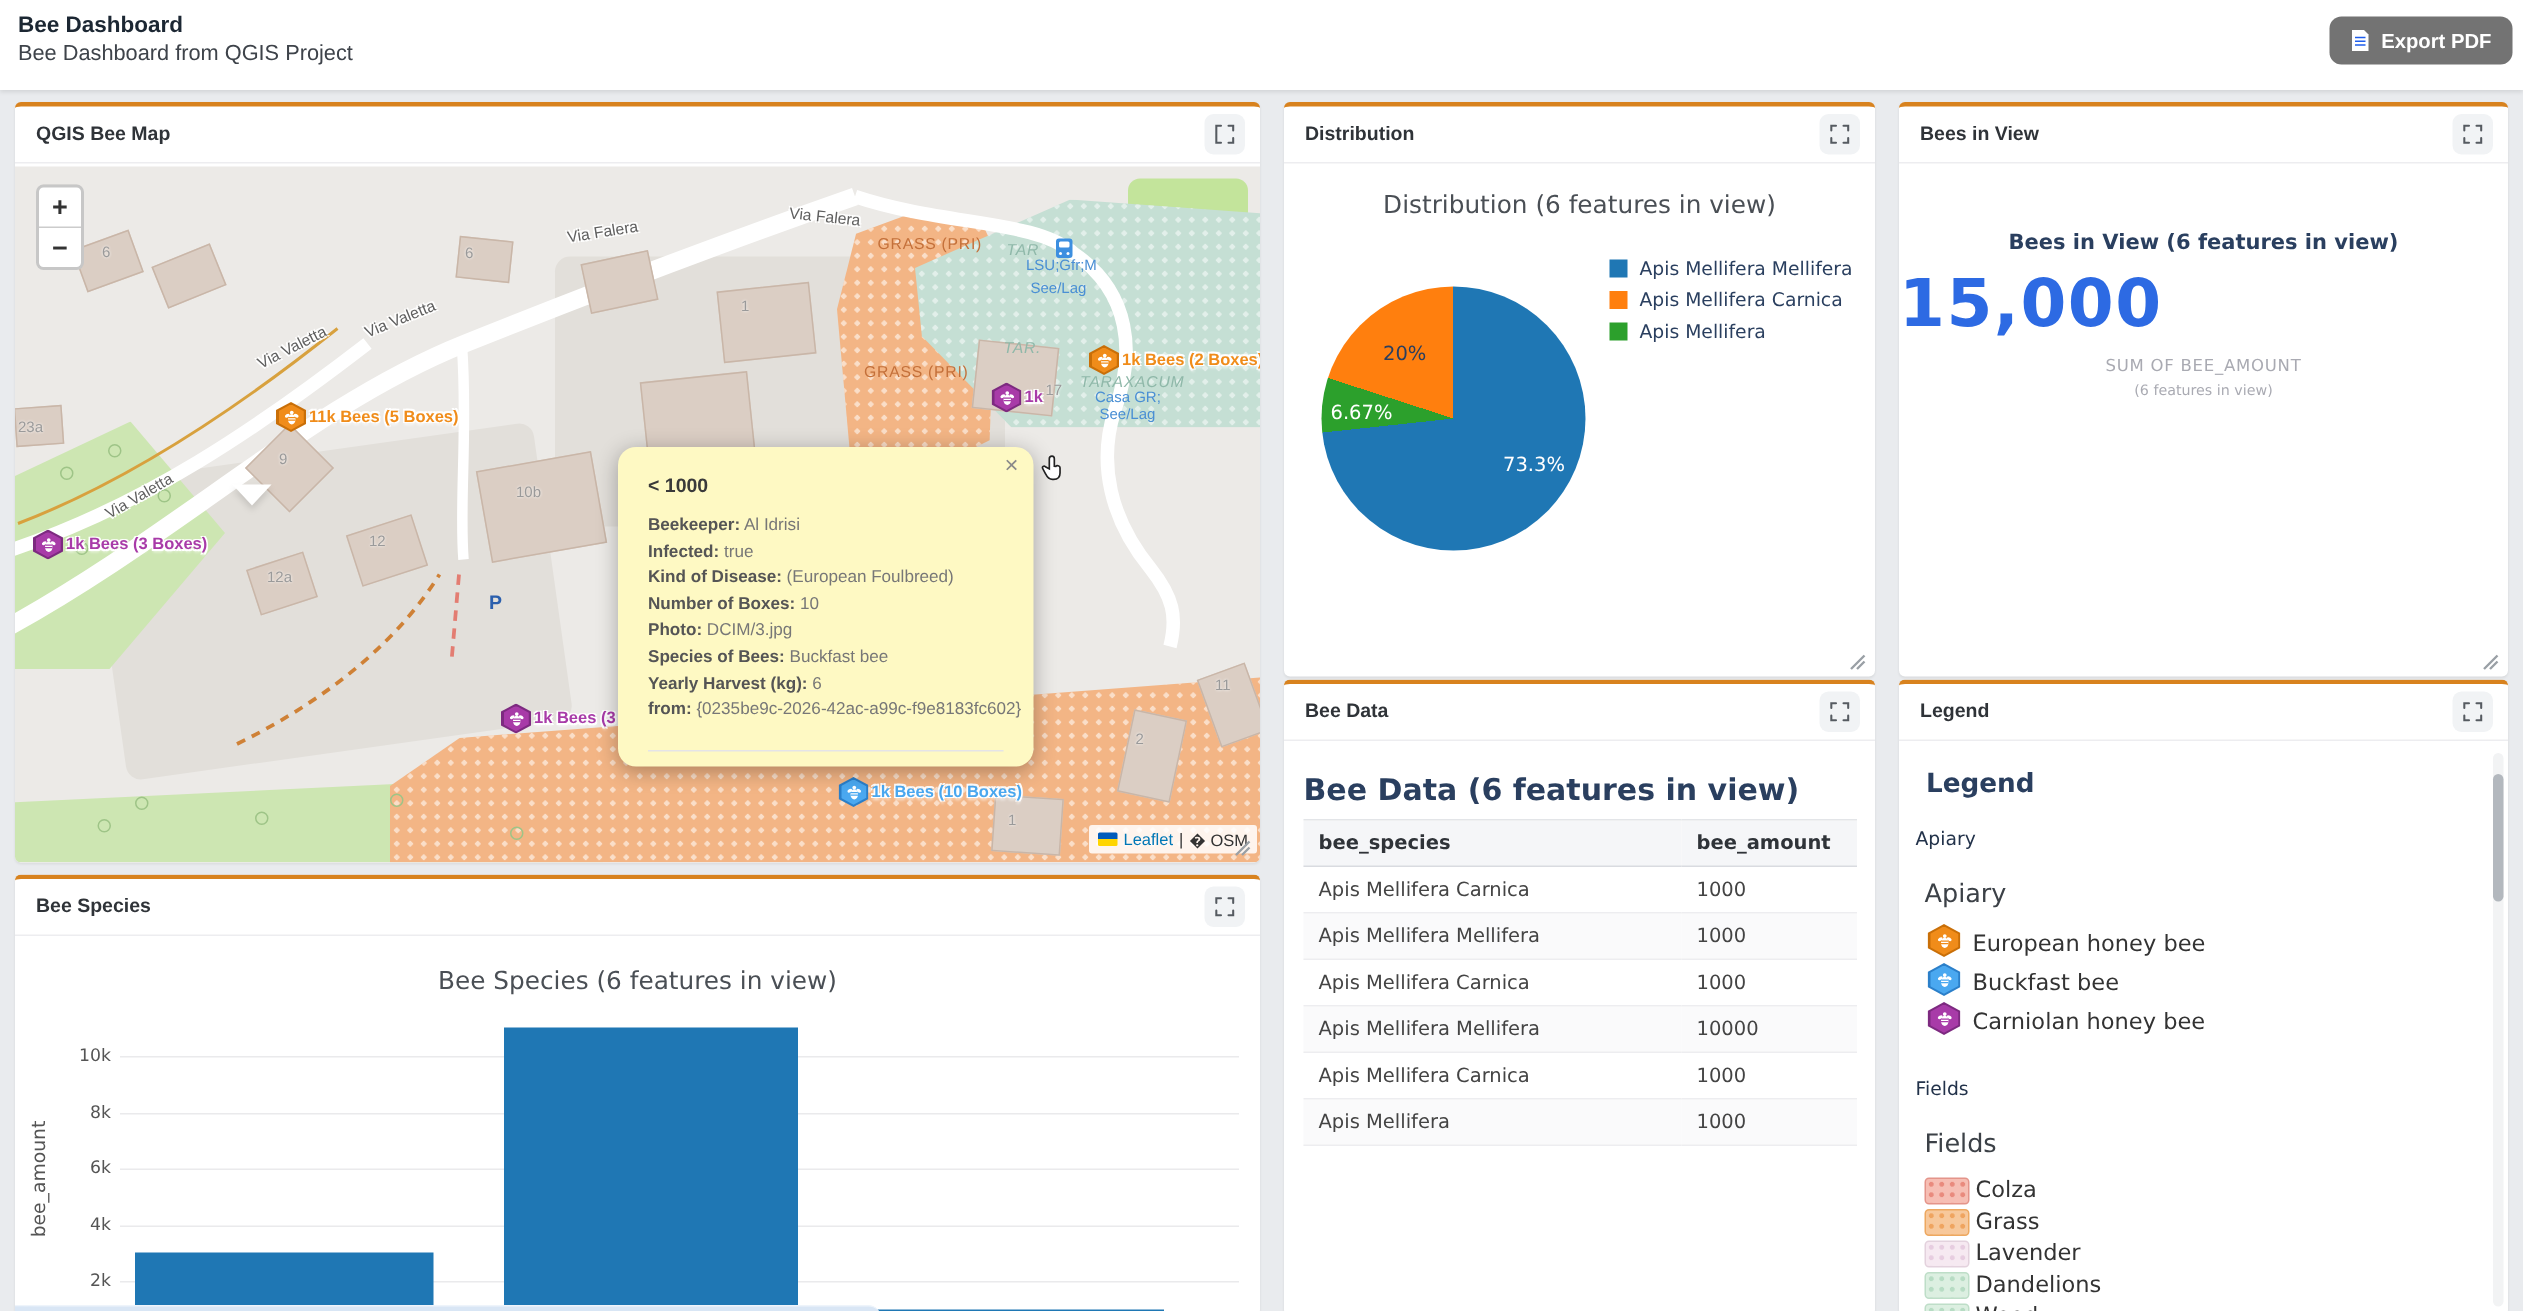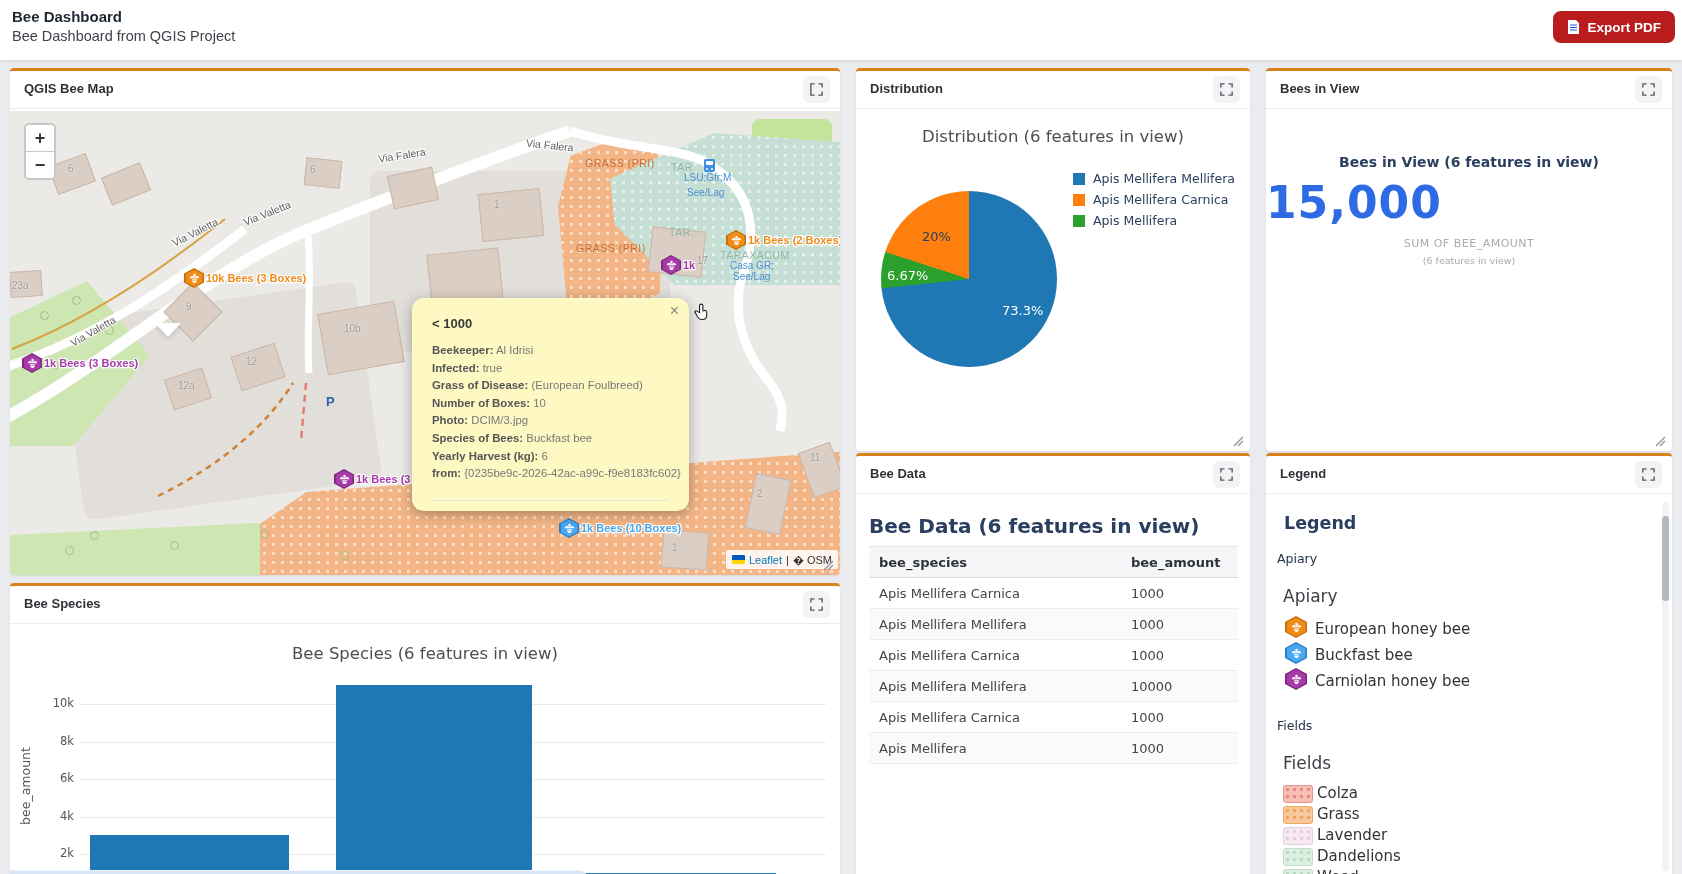--- a/index.html
+++ b/index.html
@@ -3,40 +3,40 @@
 <meta charset="utf-8">
 <style>
   html,body{margin:0;padding:0;}
   body{font-family:"Liberation Sans",sans-serif;background:#e9ebee;}
   #app{position:relative;width:1682px;height:874px;overflow:hidden;background:#e9ebee;}
   .plotly-font{font-family:"DejaVu Sans",sans-serif;}
   
   #topbar{position:absolute;left:0;top:0;width:1682px;height:60px;background:#fff;box-shadow:0 1px 3px rgba(0,0,0,.10);z-index:30;}
   #topbar .t1{position:absolute;left:12px;top:8px;font-size:15px;font-weight:bold;color:#1c2733;}
   #topbar .t2{position:absolute;left:12px;top:28px;font-size:14.5px;color:#3e434a;}
-  #export-btn{position:absolute;right:7px;top:11px;height:32px;padding:0 14px;background:#b91c1c;border:none;border-radius:8px;color:#fff;font-size:13.5px;font-weight:bold;font-family:inherit;display:flex;align-items:center;gap:7px;cursor:pointer;}
+  #export-btn{position:absolute;right:7px;top:11px;height:32px;padding:0 14px;background:#737373;border:none;border-radius:8px;color:#fff;font-size:13.5px;font-weight:bold;font-family:inherit;display:flex;align-items:center;gap:7px;cursor:pointer;}
   
   .panel{position:absolute;background:#fff;border-top:3px solid #d8821e;border-radius:4px;box-shadow:0 1px 2px rgba(0,0,0,.08);}
   .phead{position:absolute;left:0;top:0;right:0;height:37px;border-bottom:1px solid #ededf0;}
   .ptitle{position:absolute;left:14px;top:10px;font-size:13px;font-weight:600;color:#2f3338;}
   .expand-btn{position:absolute;right:10px;top:5px;width:27px;height:27px;background:#f1f3f5;border-radius:6px;display:flex;align-items:center;justify-content:center;cursor:pointer;}
   .pcontent{position:absolute;left:0;top:40px;right:0;bottom:0;overflow:hidden;}
   .grip{position:absolute;right:6px;bottom:4px;z-index:9;}
   
   #map-body{position:absolute;left:0;top:40px;right:0;bottom:0;background:#eceae7;overflow:hidden;border-radius:0 0 4px 4px;}
   .patch{position:absolute;background:#e2dfda;border-radius:10px;}
   .greenarea{position:absolute;background:#cde6b2;}
   .dots-orange{background-color:#f3b585;background-image:radial-gradient(rgba(255,255,255,.55) 27%,transparent 29%);background-size:9px 9px;}
   .dots-teal{background-color:#c5dfd4;background-image:radial-gradient(rgba(255,255,255,.5) 27%,transparent 29%);background-size:9px 9px;}
   .bldg{position:absolute;background:#dbcec4;border:1px solid #c9b6a8;}
   .house-no{position:absolute;font-size:10px;color:#9a9a9a;text-shadow:0 0 2px #fff;}
   .street-label{position:absolute;font-size:10.5px;color:#5f5f5f;white-space:nowrap;text-shadow:-1px -1px 0 #fff,1px -1px 0 #fff,-1px 1px 0 #fff,1px 1px 0 #fff;}
   .area-label{position:absolute;font-size:10.5px;white-space:nowrap;letter-spacing:.5px;}
   .al-orange{color:#c4703a;}
-  .al-teal{color:#8fb8a9;}
+  .al-teal{color:#8fb8a9;font-style:italic;}
   .al-blue{color:#4a8fd4;font-size:10px;letter-spacing:0;}
   .mk-label{position:absolute;font-size:11px;font-weight:bold;white-space:nowrap;text-shadow:-1px -1px 0 #fff,1px -1px 0 #fff,-1px 1px 0 #fff,1px 1px 0 #fff,0 2px 2px rgba(255,255,255,.8);}
   .hex{position:absolute;display:flex;align-items:center;justify-content:center;}
   .hexshape{clip-path:polygon(50% 0%,100% 27%,100% 73%,50% 100%,0% 73%,0% 27%);}
   #zoom-ctrl{position:absolute;left:14px;top:12px;width:28px;background:#fff;border:2px solid rgba(0,0,0,.22);border-radius:5px;z-index:8;}
   .zbtn{width:28px;height:26px;line-height:26px;text-align:center;font-size:18px;font-weight:bold;color:#333;cursor:pointer;}
   #zoom-ctrl .zdiv{height:1px;background:#ccc;}
   #attribution{position:absolute;right:2px;bottom:6px;background:rgba(255,255,255,.85);padding:2px 6px;font-size:11px;color:#333;border-radius:2px;display:flex;align-items:center;gap:4px;z-index:8;}
   #attribution .leaflet-link{color:#0077b6;}
   .flag{display:inline-block;width:13px;height:9px;background:linear-gradient(#005bbb 50%,#ffd500 50%);border-radius:1px;}
@@ -189,21 +189,21 @@
      <g fill="#fff">
        <ellipse cx="6.5" cy="9.5" rx="3.2" ry="2" transform="rotate(-32 6.5 9.5)"></ellipse>
        <ellipse cx="17.5" cy="9.5" rx="3.2" ry="2" transform="rotate(32 17.5 9.5)"></ellipse>
        <circle cx="12" cy="5.6" r="2.3"></circle>
        <ellipse cx="12" cy="14" rx="4.6" ry="6.2"></ellipse>
      </g>
      <path d="M7.6 11.8 H16.4 M7.4 15 H16.6" stroke="#f08c1a" stroke-width="1.5"></path>
    </svg>
             </div>
           </div>
-          <div class="mk-label" style="left: 196px; top: 161px; color: rgb(240, 140, 26); z-index: 4;">10k Bees (3 Boxes)</div>
+          <div class="mk-label" style="left: 196px; top: 161px; color: rgb(240, 140, 26); z-index: 4;">11k Bees (5 Boxes)</div>
           <div class="hex hexshape" style="left: 12px; top: 242px; width: 20px; height: 20px; background: rgb(125, 42, 128); z-index: 4;">
             <div class="hex hexshape" style="left: 1.5px; top: 1.5px; width: 17px; height: 17px; background: rgb(168, 59, 168);">
               <svg width="13" height="13" viewBox="0 0 24 24">
      <g fill="#fff">
        <ellipse cx="6.5" cy="9.5" rx="3.2" ry="2" transform="rotate(-32 6.5 9.5)"></ellipse>
        <ellipse cx="17.5" cy="9.5" rx="3.2" ry="2" transform="rotate(32 17.5 9.5)"></ellipse>
        <circle cx="12" cy="5.6" r="2.3"></circle>
        <ellipse cx="12" cy="14" rx="4.6" ry="6.2"></ellipse>
      </g>
      <path d="M7.6 11.8 H16.4 M7.4 15 H16.6" stroke="#a83ba8" stroke-width="1.5"></path>
@@ -276,21 +276,21 @@
       </div>
 
       <div style="position:absolute;left:316px;top:283px;font-size:13px;font-weight:bold;color:#2b5fad;z-index:3;">P</div>
 
       <div id="map-popup">
         <div class="ptl">&lt; 1000</div>
         <div id="popup-close">×</div>
         <div id="popup-fields">
             <div><b>Beekeeper:</b> Al Idrisi</div>
             <div><b>Infected:</b> true</div>
-            <div><b>Grass of Disease:</b> (European Foulbreed)</div>
+            <div><b>Kind of Disease:</b> (European Foulbreed)</div>
             <div><b>Number of Boxes:</b> 10</div>
             <div><b>Photo:</b> DCIM/3.jpg</div>
             <div><b>Species of Bees:</b> Buckfast bee</div>
             <div><b>Yearly Harvest (kg):</b> 6</div>
             <div><b>from:</b> {0235be9c-2026-42ac-a99c-f9e8183fc602}</div>
           </div>
         <div class="pdiv"></div>
       </div>
       <div id="popup-tail"></div>
 

